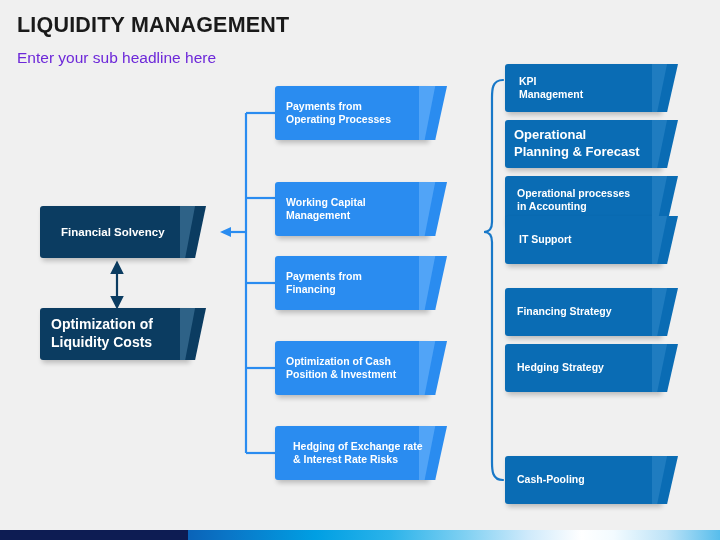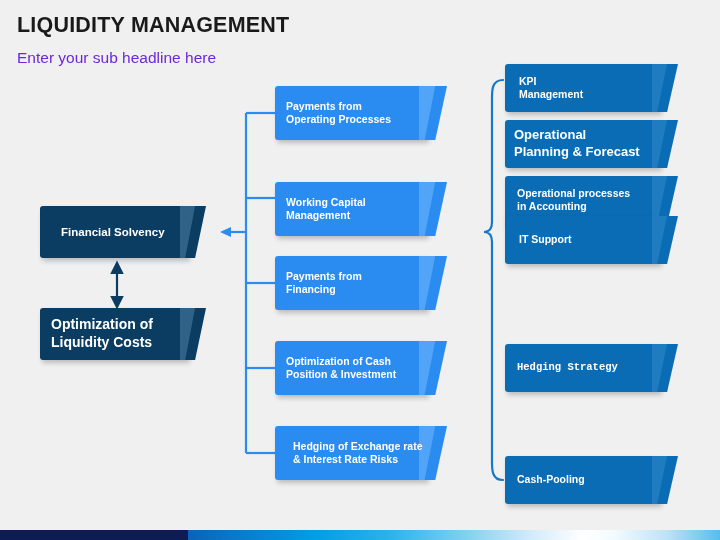--- a/index.html
+++ b/index.html
@@ -211,26 +211,33 @@
   </div>
 
   <div class="rbox deepblue" style="left:505px;top:216px;width:155px;height:48px;">
     <div class="tail" style="left:147px;width:26px;clip-path:polygon(0 0,100% 0,58% 100%,0 100%);"></div>
     <div class="tailshade" style="left:147px;width:26px;clip-path:polygon(0 0,58% 0,20% 100%,0 100%);"></div>
     <div class="body">
       <span class="label" style="font-size:10.5px;padding-left:14px;">IT Support</span>
     </div>
   </div>
 
+  <div class="rbox deepblue" style="left:505px;top:288px;width:155px;height:48px;">
+    <div class="tail" style="left:147px;width:26px;clip-path:polygon(0 0,100% 0,58% 100%,0 100%);"></div>
+    <div class="tailshade" style="left:147px;width:26px;clip-path:polygon(0 0,58% 0,20% 100%,0 100%);"></div>
+    <div class="body">
+      <span class="label" style="font-size:10.5px;padding-left:12px;">Financing Strategy</span>
+    </div>
+  </div>
 
   <div class="rbox deepblue" style="left:505px;top:344px;width:155px;height:48px;">
     <div class="tail" style="left:147px;width:26px;clip-path:polygon(0 0,100% 0,58% 100%,0 100%);"></div>
     <div class="tailshade" style="left:147px;width:26px;clip-path:polygon(0 0,58% 0,20% 100%,0 100%);"></div>
     <div class="body">
-      <span class="label" style="font-size:10.5px;padding-left:12px;font-family:Liberation Mono, monospace;">Hedging Strategy</span>
+      <span class="label" style="font-size:10.5px;padding-left:12px;">Hedging Strategy</span>
     </div>
   </div>
 
 
   <div class="rbox deepblue" style="left:505px;top:456px;width:155px;height:48px;">
     <div class="tail" style="left:147px;width:26px;clip-path:polygon(0 0,100% 0,58% 100%,0 100%);"></div>
     <div class="tailshade" style="left:147px;width:26px;clip-path:polygon(0 0,58% 0,20% 100%,0 100%);"></div>
     <div class="body">
       <span class="label" style="font-size:10.5px;padding-left:12px;">Cash-Pooling</span>
     </div>

